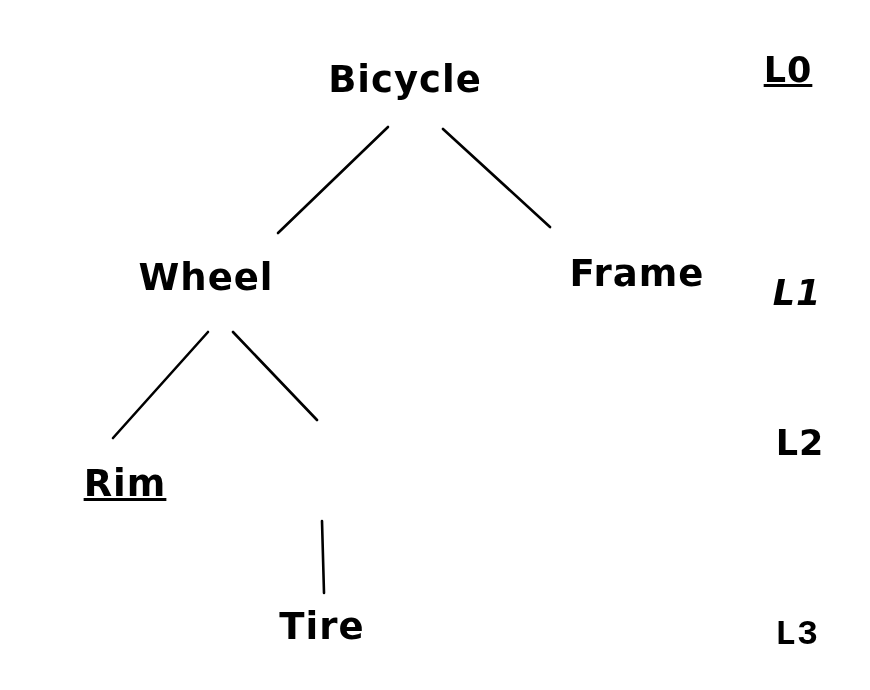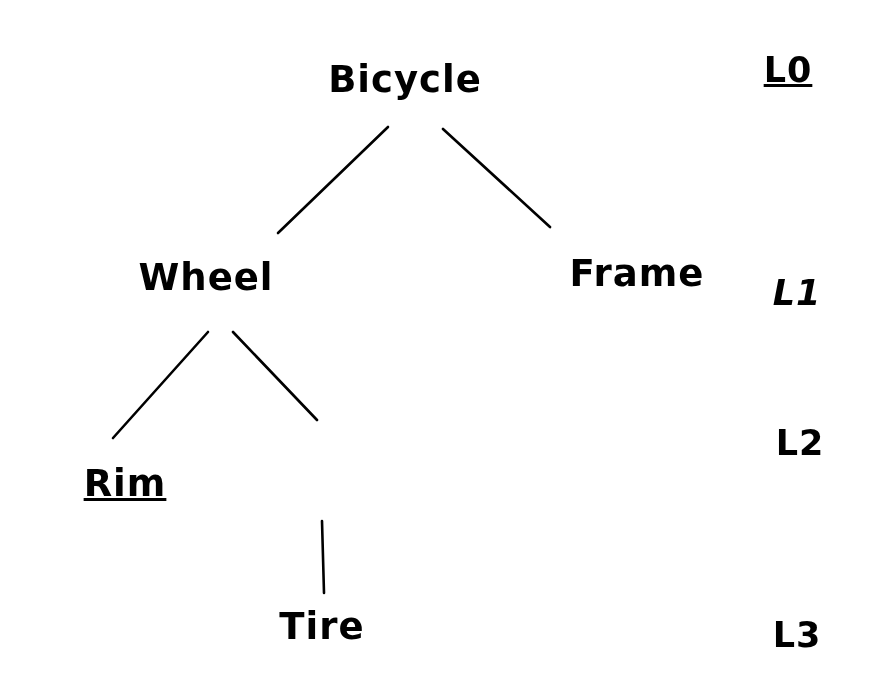--- a/index.html
+++ b/index.html
@@ -50,21 +50,21 @@
   .pos-bicycle { left: 405px; top: 58px;  }
   .pos-wheel   { left: 206px; top: 256px; }
   .pos-frame   { left: 637px; top: 252px; }
   .pos-rim     { left: 125px; top: 462px; text-decoration: underline; }
   .pos-tire    { left: 327px; top: 457px; }
   .pos-tube    { left: 322px; top: 605px; }
   
   .pos-l0 { left: 788px; top: 50px; text-decoration: underline;  }
   .pos-l1 { left: 797px; top: 273px; font-style: italic; }
   .pos-l2 { left: 800px; top: 423px; }
-  .pos-l3 { left: 797px; top: 615px; }
+  .pos-l3 { left: 797px; top: 615px; font-family: Liberation Mono, monospace; }
 </style>
 </head>
 <body>
 
 <div class="canvas">
 
   <svg class="edges-svg" viewBox="0 0 870 690" xmlns="http://www.w3.org/2000/svg">
     <line x1="388" y1="127" x2="278" y2="233"></line>
     <line x1="443" y1="129" x2="550" y2="227"></line>
     <line x1="208" y1="332" x2="113" y2="438"></line>

